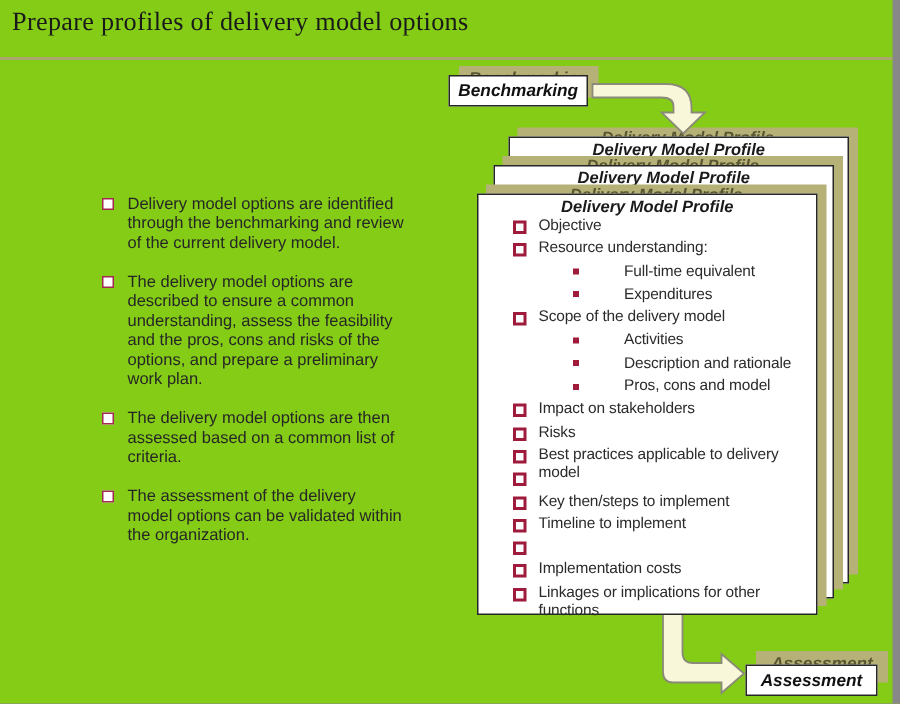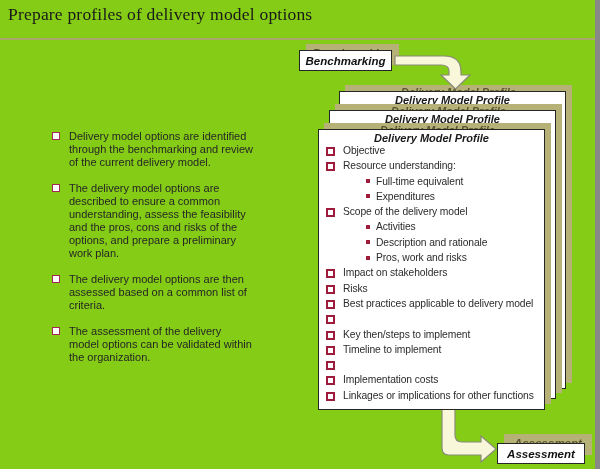--- a/index.html
+++ b/index.html
@@ -8,21 +8,21 @@
     font-family:"Liberation Sans",sans-serif;overflow:hidden;
   }
   .page-title{
     position:absolute;left:8px;top:4px;margin:0;
     font-family:"Liberation Serif","DejaVu Serif",serif;
     font-size:17.5px;font-weight:normal;color:#1a1a1a;letter-spacing:.2px;
   }
   .title-rule{position:absolute;left:0;top:38px;width:600px;height:2px;background:#A9A66E;}
 
   
-  .left-panel{position:absolute;left:52px;top:130px;width:250px;}
+  .left-panel{position:absolute;left:68px;top:130px;width:250px;}
   .lp-item{display:flex;margin-bottom:13px;color:#262626;font-size:11px;line-height:13px;}
   .lp-sq{flex:0 0 auto;width:6px;height:6px;border:1.6px solid #A22A52;margin:2px 9px 0 0;background:#fff;}
   .lp-text{white-space:pre-line;}
 
   
   .shadow{position:absolute;background:#B6B277;}
   .ghost-title{
     position:absolute;top:1px;left:0;right:0;text-align:center;
     font-size:11px;font-weight:bold;font-style:italic;color:rgba(52,50,24,0.72);
   }
@@ -35,25 +35,25 @@
   .card{position:absolute;background:#ffffff;border:1.5px solid #262626;box-sizing:border-box;}
   .card-title{
     margin-top:2px;text-align:center;font-size:11px;font-weight:bold;font-style:italic;color:#1a1a1a;
   }
   .s1{left:345px;top:85px;width:227px;height:298px;z-index:1;}
   .c1{left:339px;top:91px;width:227px;height:298px;z-index:2;}
   .s2{left:335px;top:104px;width:227px;height:289px;z-index:3;}
   .c2{left:329px;top:110px;width:227px;height:289px;z-index:4;}
   .s3{left:324px;top:123px;width:227px;height:281px;z-index:5;}
   .c3{left:318px;top:129px;width:227px;height:281px;z-index:6;}
-  .card-items{position:absolute;left:0;top:15px;right:0;text-align:right;}
+  .card-items{position:absolute;left:16px;top:15px;right:0;}
   .item{display:flex;height:15.3px;align-items:flex-start;color:#2b2b2b;
         font-size:10.3px;line-height:12px;letter-spacing:-0.1px;}
   .item .sq1{flex:0 0 auto;width:5px;height:5px;border:2px solid #9E1B3C;background:#fff;margin:2px 8px 0 7px;}
-  .item.lvl2{padding-left:40px;}
+  .item.lvl2{padding-left:40px;gap:24px;}
   .item .sq2{flex:0 0 auto;width:4px;height:4px;background:#9E1B3C;border:none;margin:3.5px 6px 0 7px;}
 
   
   .flow-box{
     position:absolute;background:#ffffff;border:1.5px solid #262626;box-sizing:border-box;
     display:flex;align-items:center;justify-content:center;
     font-size:11.5px;font-weight:bold;font-style:italic;color:#111;
   }
   .bench-shadow{left:306px;top:44px;width:93px;height:21px;z-index:1;}
   .bench-box{left:299px;top:50px;width:93px;height:21px;z-index:2;}
@@ -160,21 +160,21 @@
         <div class="item lvl2">
           <span class="sq2"></span>
           <span>Activities</span>
         </div>
         <div class="item lvl2">
           <span class="sq2"></span>
           <span>Description and rationale</span>
         </div>
         <div class="item lvl2">
           <span class="sq2"></span>
-          <span>Pros, work and risks</span>
+          <span>Pros, cons and model</span>
         </div>
         <div class="item lvl1">
           <span class="sq1"></span>
           <span>Impact on stakeholders</span>
         </div>
         <div class="item lvl1">
           <span class="sq1"></span>
           <span>Risks</span>
         </div>
         <div class="item lvl1">

